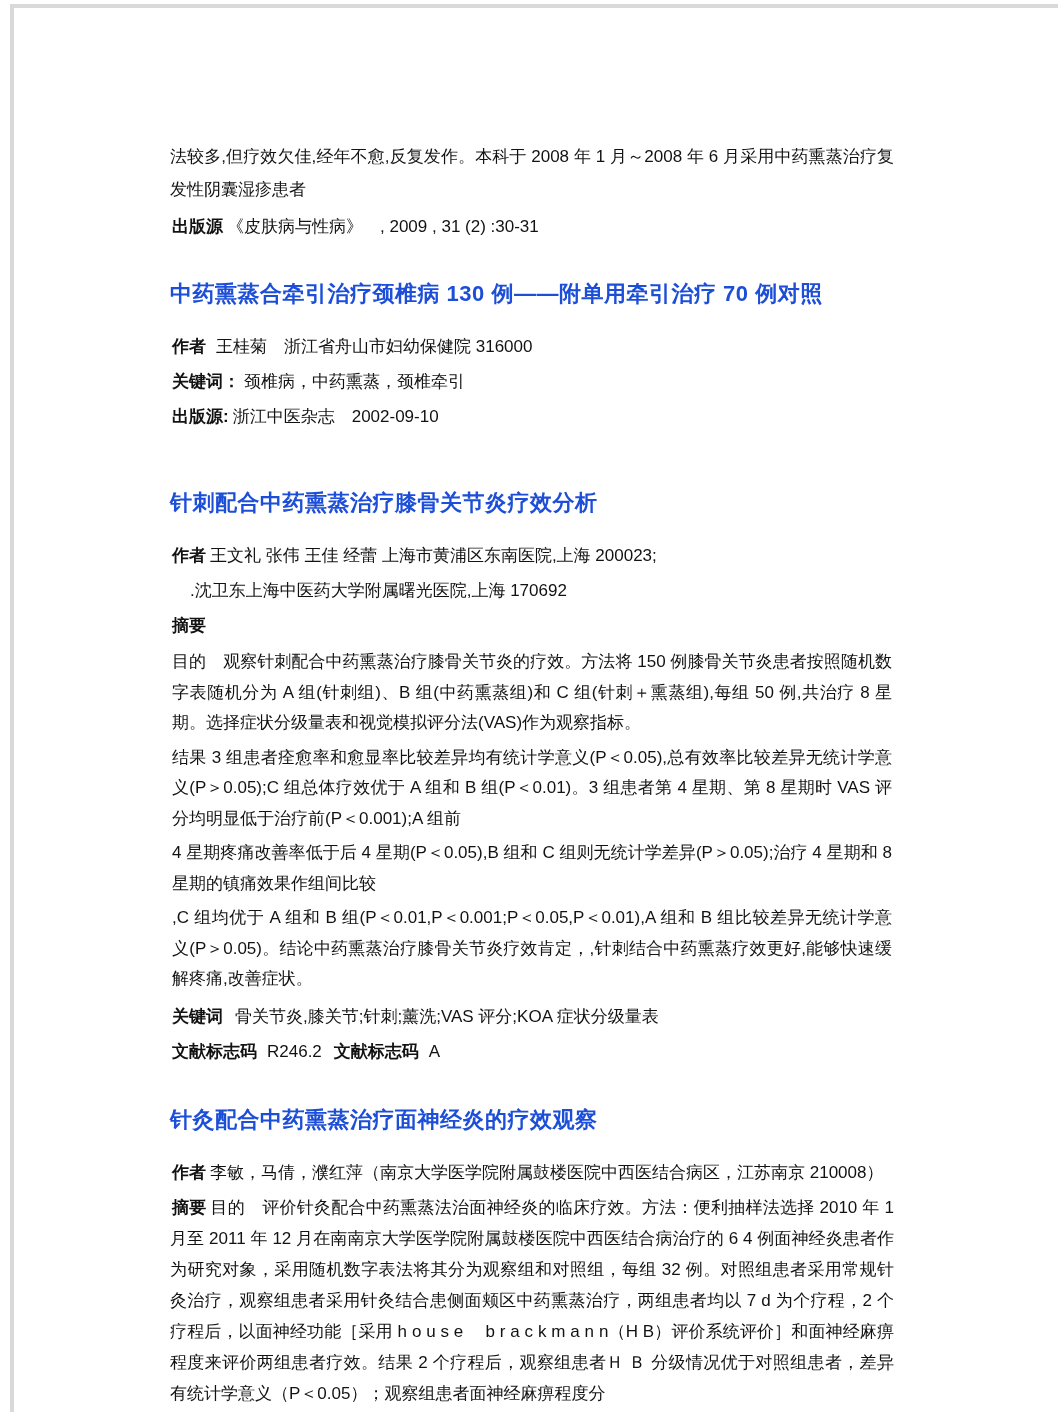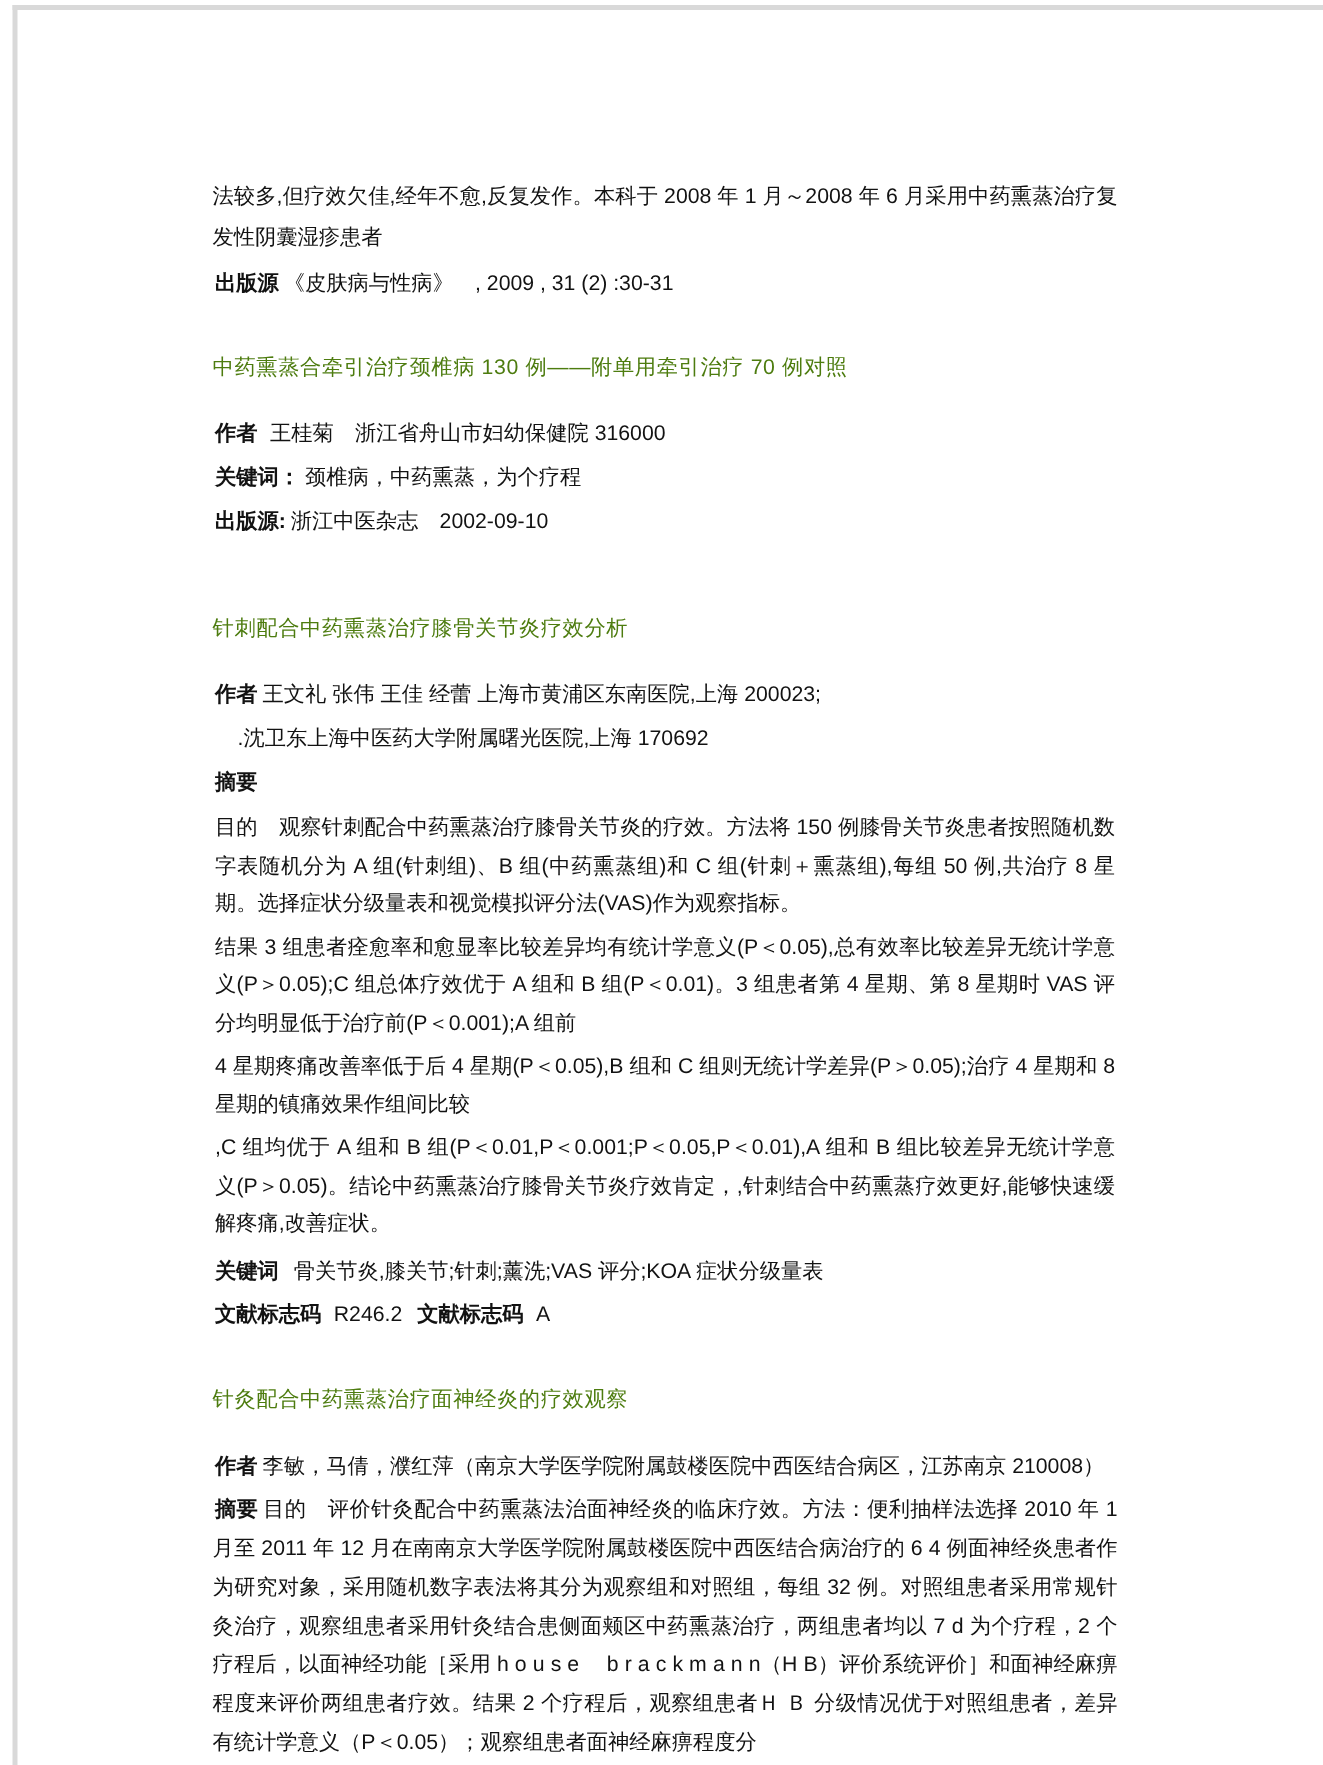--- a/index.html
+++ b/index.html
@@ -17,22 +17,22 @@
 
   .content { padding: 130px 158px 0 160px; }
 
   p { font-size: 17px; line-height: 31px; }
   .justify { text-align: justify; }
   b { font-weight: 700; }
 
   .entry-snippet p { line-height: 33px; }
 
   .title {
-    font-size: 17px; font-weight: 400; line-height: 34px;
-    letter-spacing: 0.5px; color: #4d7c0f;
+    font-size: 22px; font-weight: 700; line-height: 34px;
+    letter-spacing: 0.5px; color: #1d4ed8;
   }
   .entry-2 .title { margin-top: 26px; }
   .entry-3 .title { margin-top: 46px; }
   .entry-4 .title { margin-top: 28px; }
 
   .meta-author { margin-top: 16px; }
   .entry-3 .abstract p { line-height: 30.5px; }
   .indent2 { padding-left: 22px; }
 
   .gap-s { margin-left: 6px; }
@@ -56,21 +56,21 @@
   <main class="content">
 
     <section class="entry entry-snippet">
       <p class="justify">法较多,但疗效欠佳,经年不愈,反复发作。本科于 2008 年 1 月～2008 年 6 月采用中药熏蒸治疗复发性阴囊湿疹患者</p>
       <p class="meta"><b>出版源</b><span>《皮肤病与性病》　, 2009 , 31 (2) :30-31</span></p>
     </section>
 
     <section class="entry entry-2">
       <h1 class="title">中药熏蒸合牵引治疗颈椎病 130 例——附单用牵引治疗 70 例对照</h1>
       <p class="meta meta-author"><b>作者</b><span class="gap-s">王桂菊　浙江省舟山市妇幼保健院 316000</span></p>
-      <p class="meta"><b>关键词：</b><span>颈椎病，中药熏蒸，为个疗程</span></p>
+      <p class="meta"><b>关键词：</b><span>颈椎病，中药熏蒸，颈椎牵引</span></p>
       <p class="meta"><b>出版源:</b><span>浙江中医杂志　2002-09-10</span></p>
     </section>
 
     <section class="entry entry-3">
       <h1 class="title">针刺配合中药熏蒸治疗膝骨关节炎疗效分析</h1>
       <p class="meta meta-author"><b>作者</b><span>王文礼 张伟 王佳 经蕾 上海市黄浦区东南医院,上海 200023;</span></p>
       <p class="meta indent2">.沈卫东上海中医药大学附属曙光医院,上海 170692</p>
       <p class="meta"><b>摘要</b></p>
       <div class="abstract">
         <p class="justify">目的　观察针刺配合中药熏蒸治疗膝骨关节炎的疗效。方法将 150 例膝骨关节炎患者按照随机数字表随机分为 A 组(针刺组)、B 组(中药熏蒸组)和 C 组(针刺＋熏蒸组),每组 50 例,共治疗 8 星期。选择症状分级量表和视觉模拟评分法(VAS)作为观察指标。</p>

